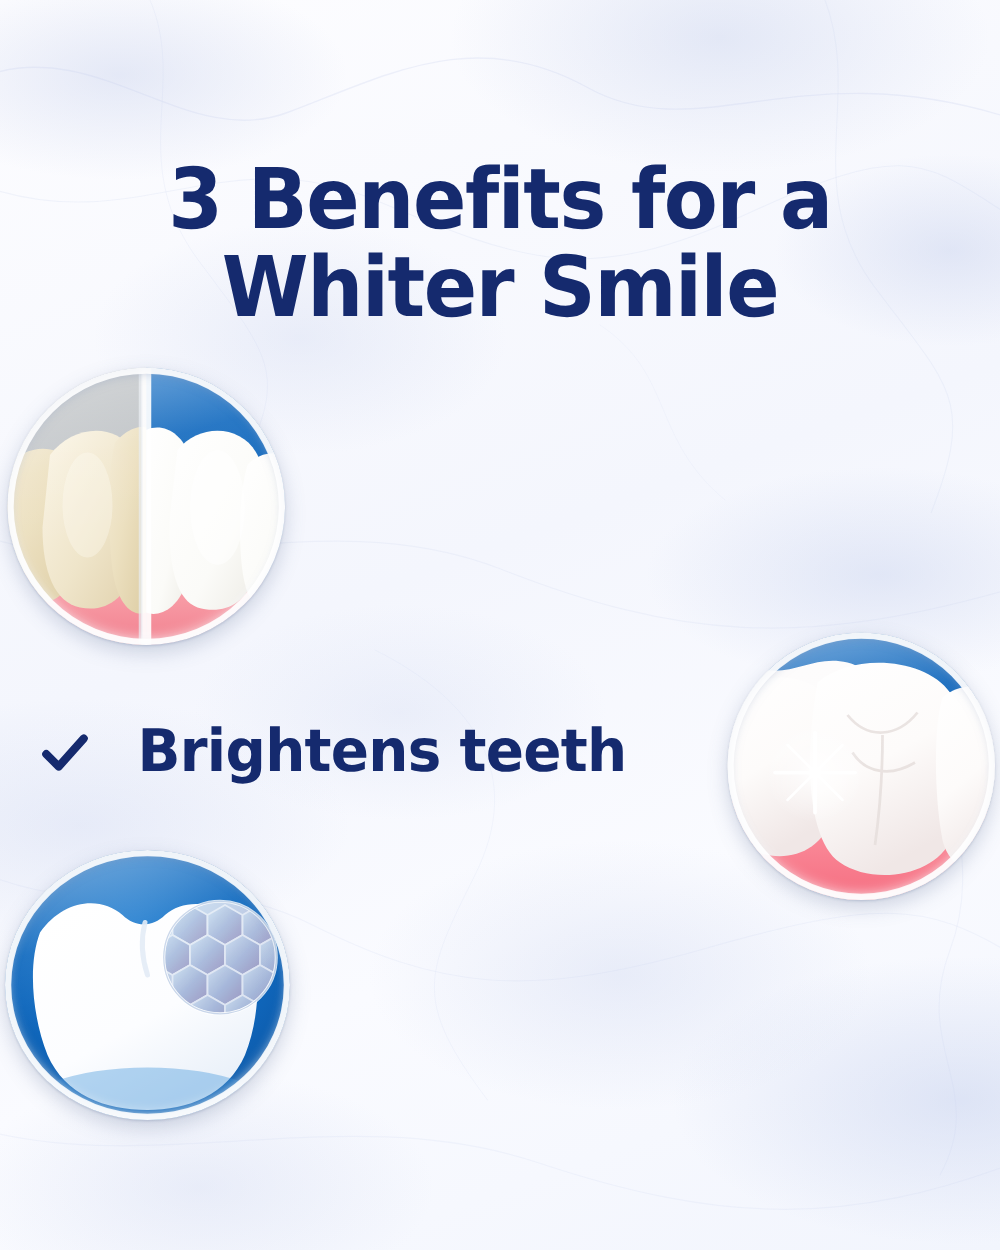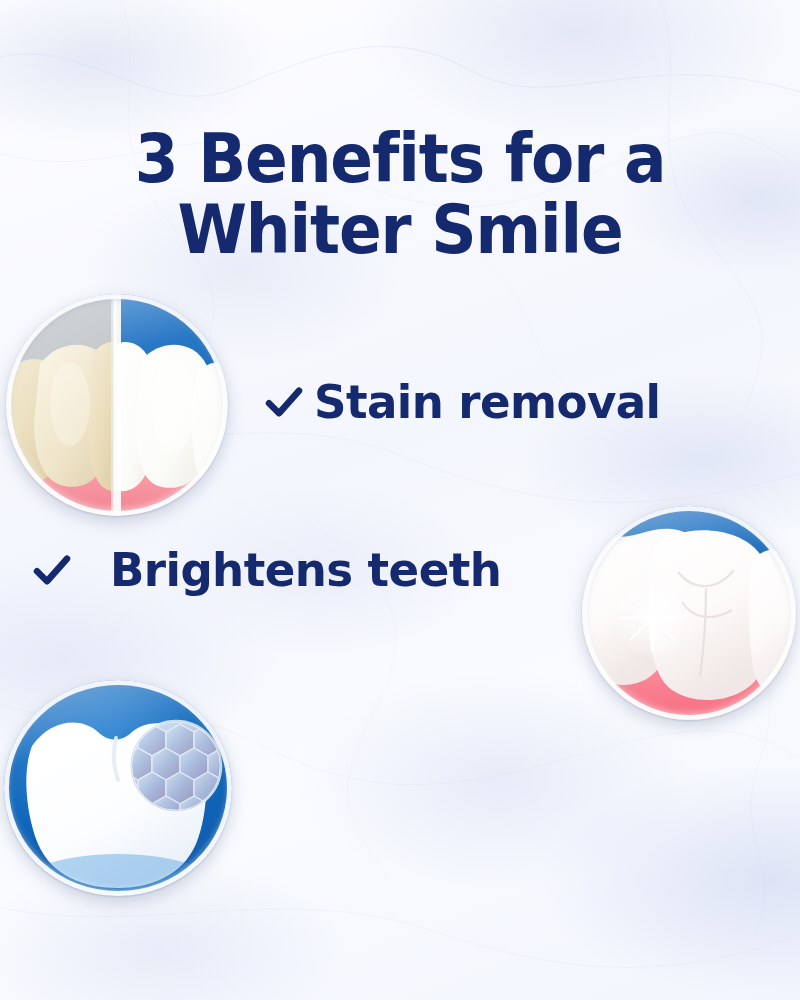--- a/index.html
+++ b/index.html
@@ -47,21 +47,21 @@
   .benefit .check{
     width:40px;height:40px;flex:0 0 40px;display:block;
   }
   .benefit .label{
     color:#152a6e;font-weight:700;font-size:47px;line-height:1;
     letter-spacing:-.6px;white-space:nowrap;
     font-family:"DejaVu Sans","Liberation Sans",sans-serif;
     transform:scaleX(.96);transform-origin:left center;
   }
   #benefit-1{left:264px;top:378px;}
-  #benefit-2{left:32px; top:546px;gap:38px;}
+  #benefit-2{left:32px; top:578px;gap:38px;}
   #benefit-3{left:264px;top:772px;}
 
   
   .circle{
     position:absolute;border-radius:50%;overflow:hidden;
     box-shadow:0 6px 16px rgba(80,100,140,.26),
                0 1px 2px rgba(40,60,110,.18);
     background:#fff;
   }
   .circle .rim{
@@ -301,26 +301,20 @@
         </g>
         <circle cx="172" cy="86" r="45" fill="none" stroke="#ffffff" stroke-width="2.5" opacity=".8"></circle>
         <circle cx="172" cy="86" r="45" fill="none" stroke="#9fb7d8" stroke-width="1" opacity=".55"></circle>
       </g>
       <ellipse cx="114" cy="108" rx="112" ry="106" fill="none" stroke="#ffffff" stroke-width="5" opacity=".45"></ellipse>
     </svg>
     <div class="gloss"></div>
     <div class="rim"></div>
   </div>
 
-  <div class="benefit" id="benefit-1">
-    <svg class="check" viewBox="0 0 32 32">
-      <path d="M4 17 L12 25 L28 7" fill="none" stroke="#152a6e" stroke-width="5.2" stroke-linecap="round" stroke-linejoin="round"></path>
-    </svg>
-    <span class="label">Stain removal</span>
-  </div>
 
   <div class="benefit" id="benefit-2">
     <svg class="check" viewBox="0 0 32 32">
       <path d="M4 17 L12 25 L28 7" fill="none" stroke="#152a6e" stroke-width="5.2" stroke-linecap="round" stroke-linejoin="round"></path>
     </svg>
     <span class="label">Brightens teeth</span>
   </div>
 
 
 </div>

